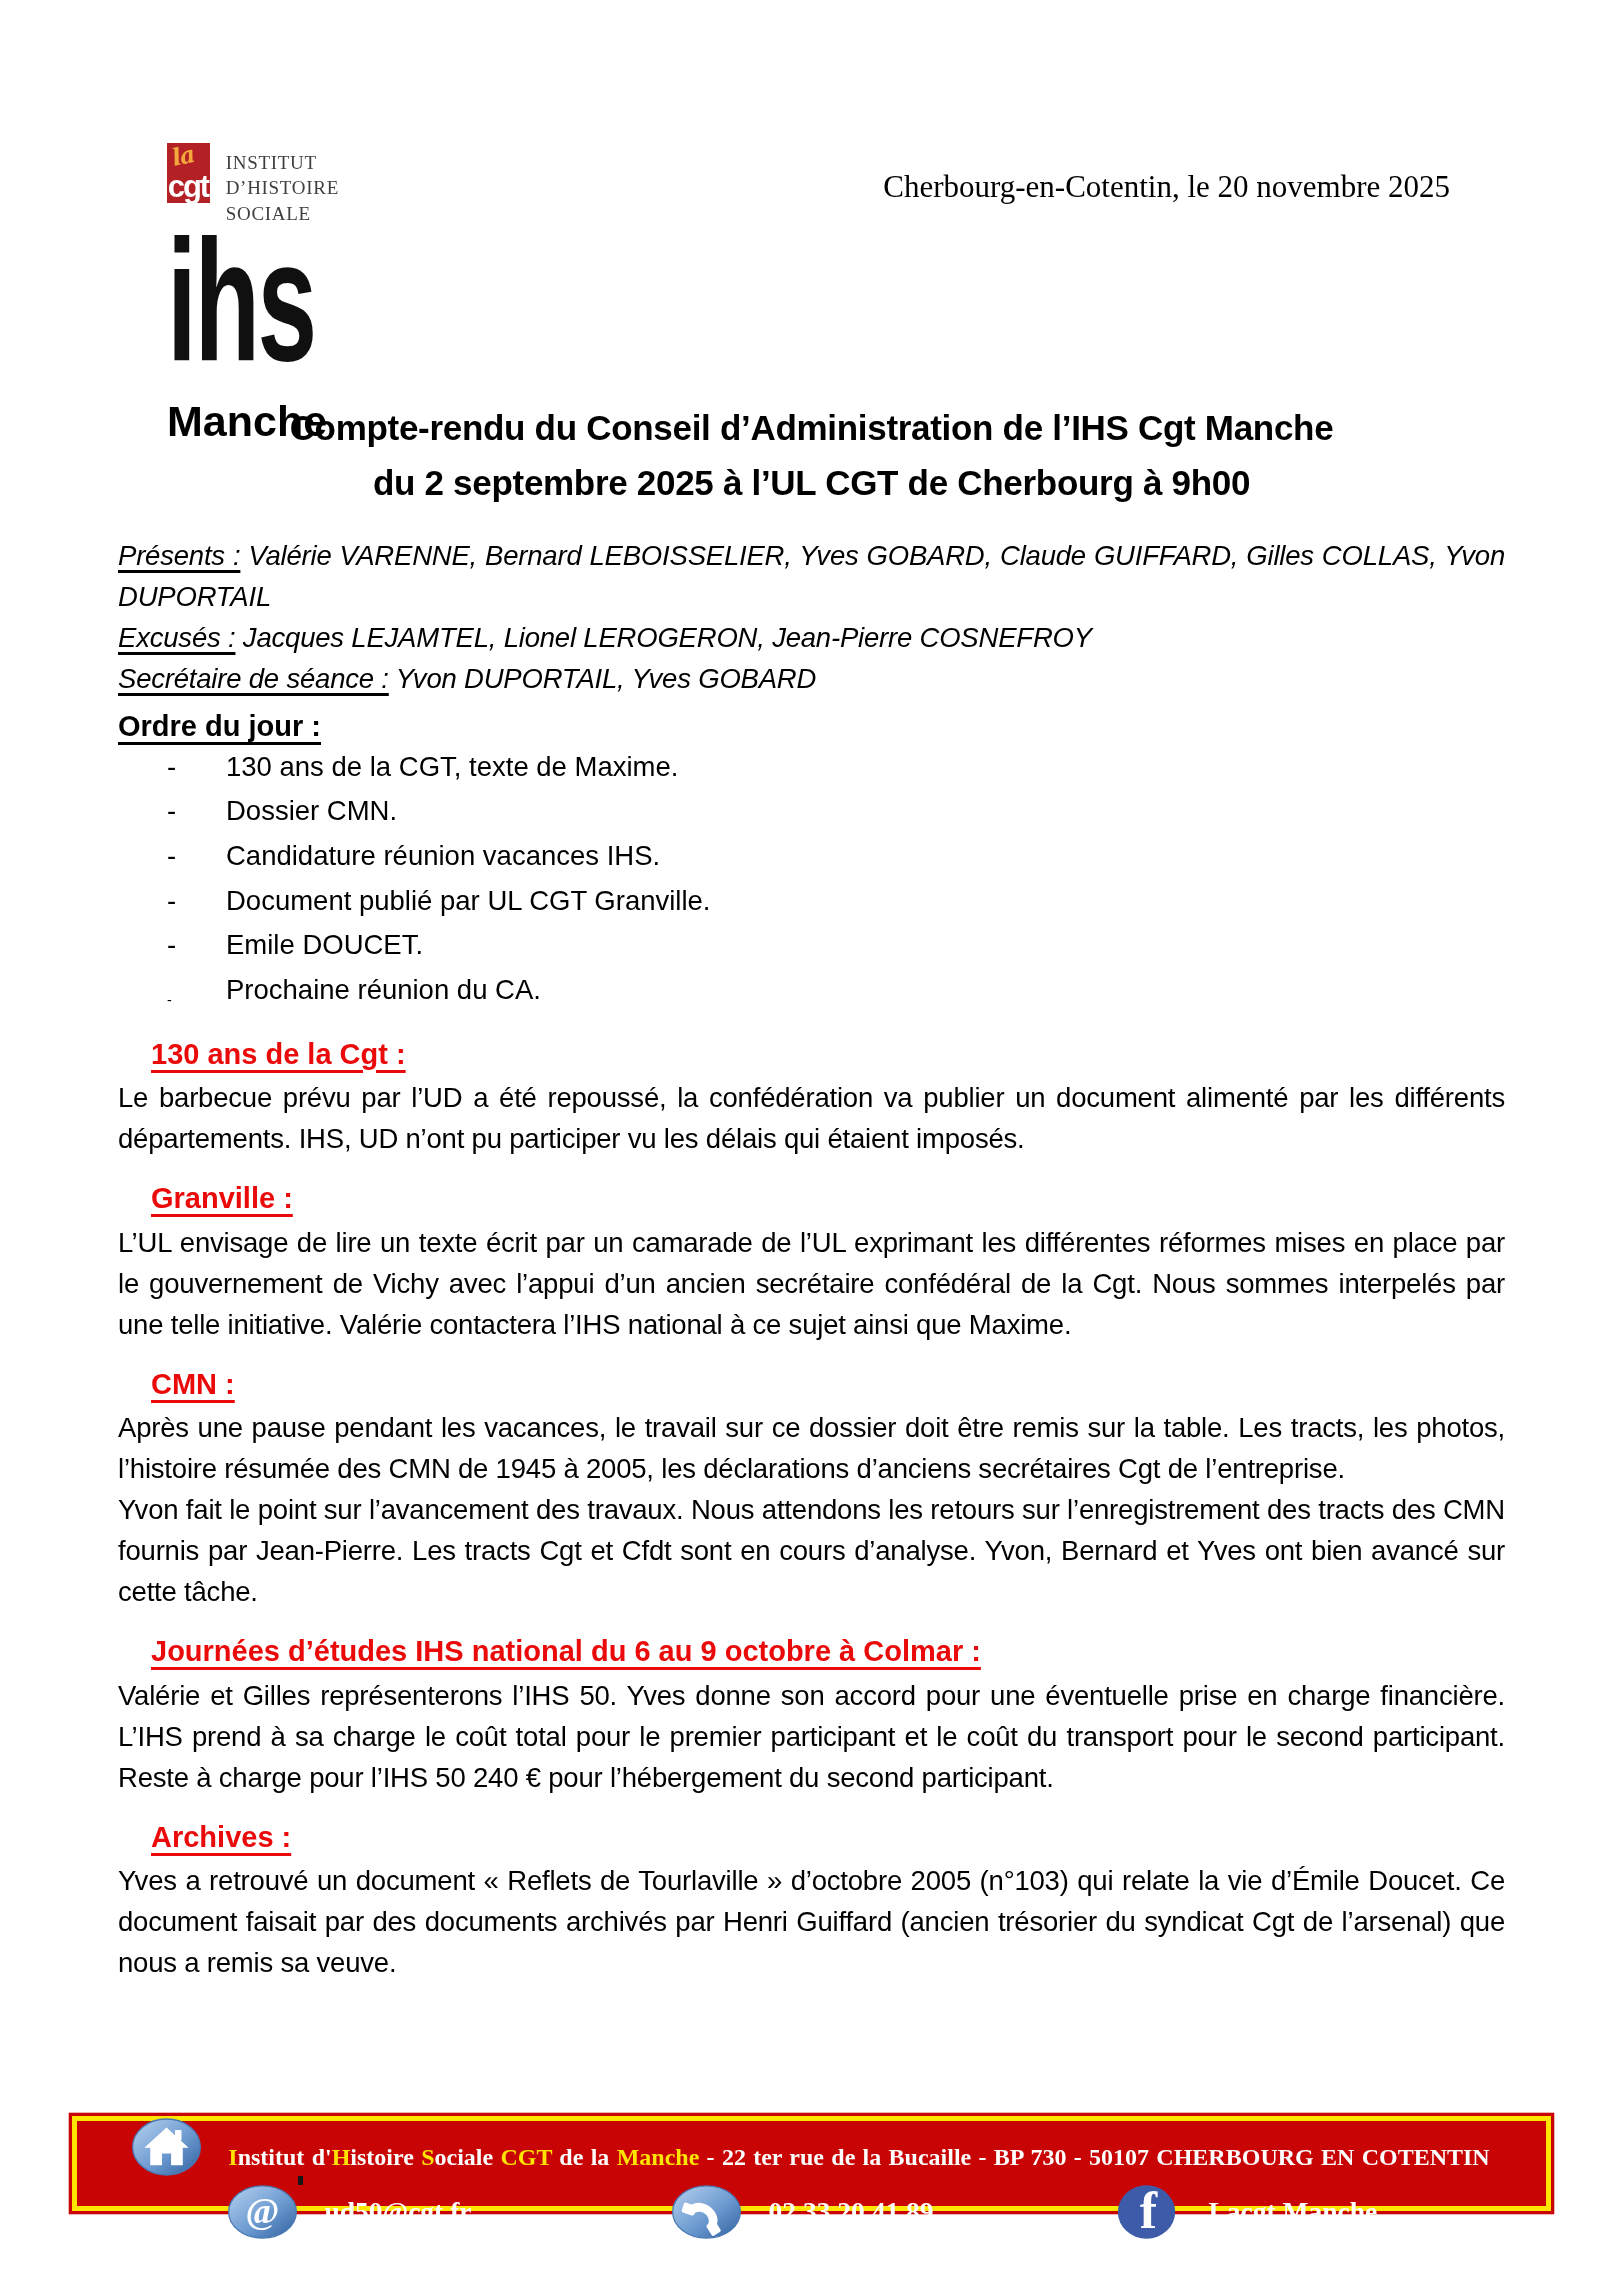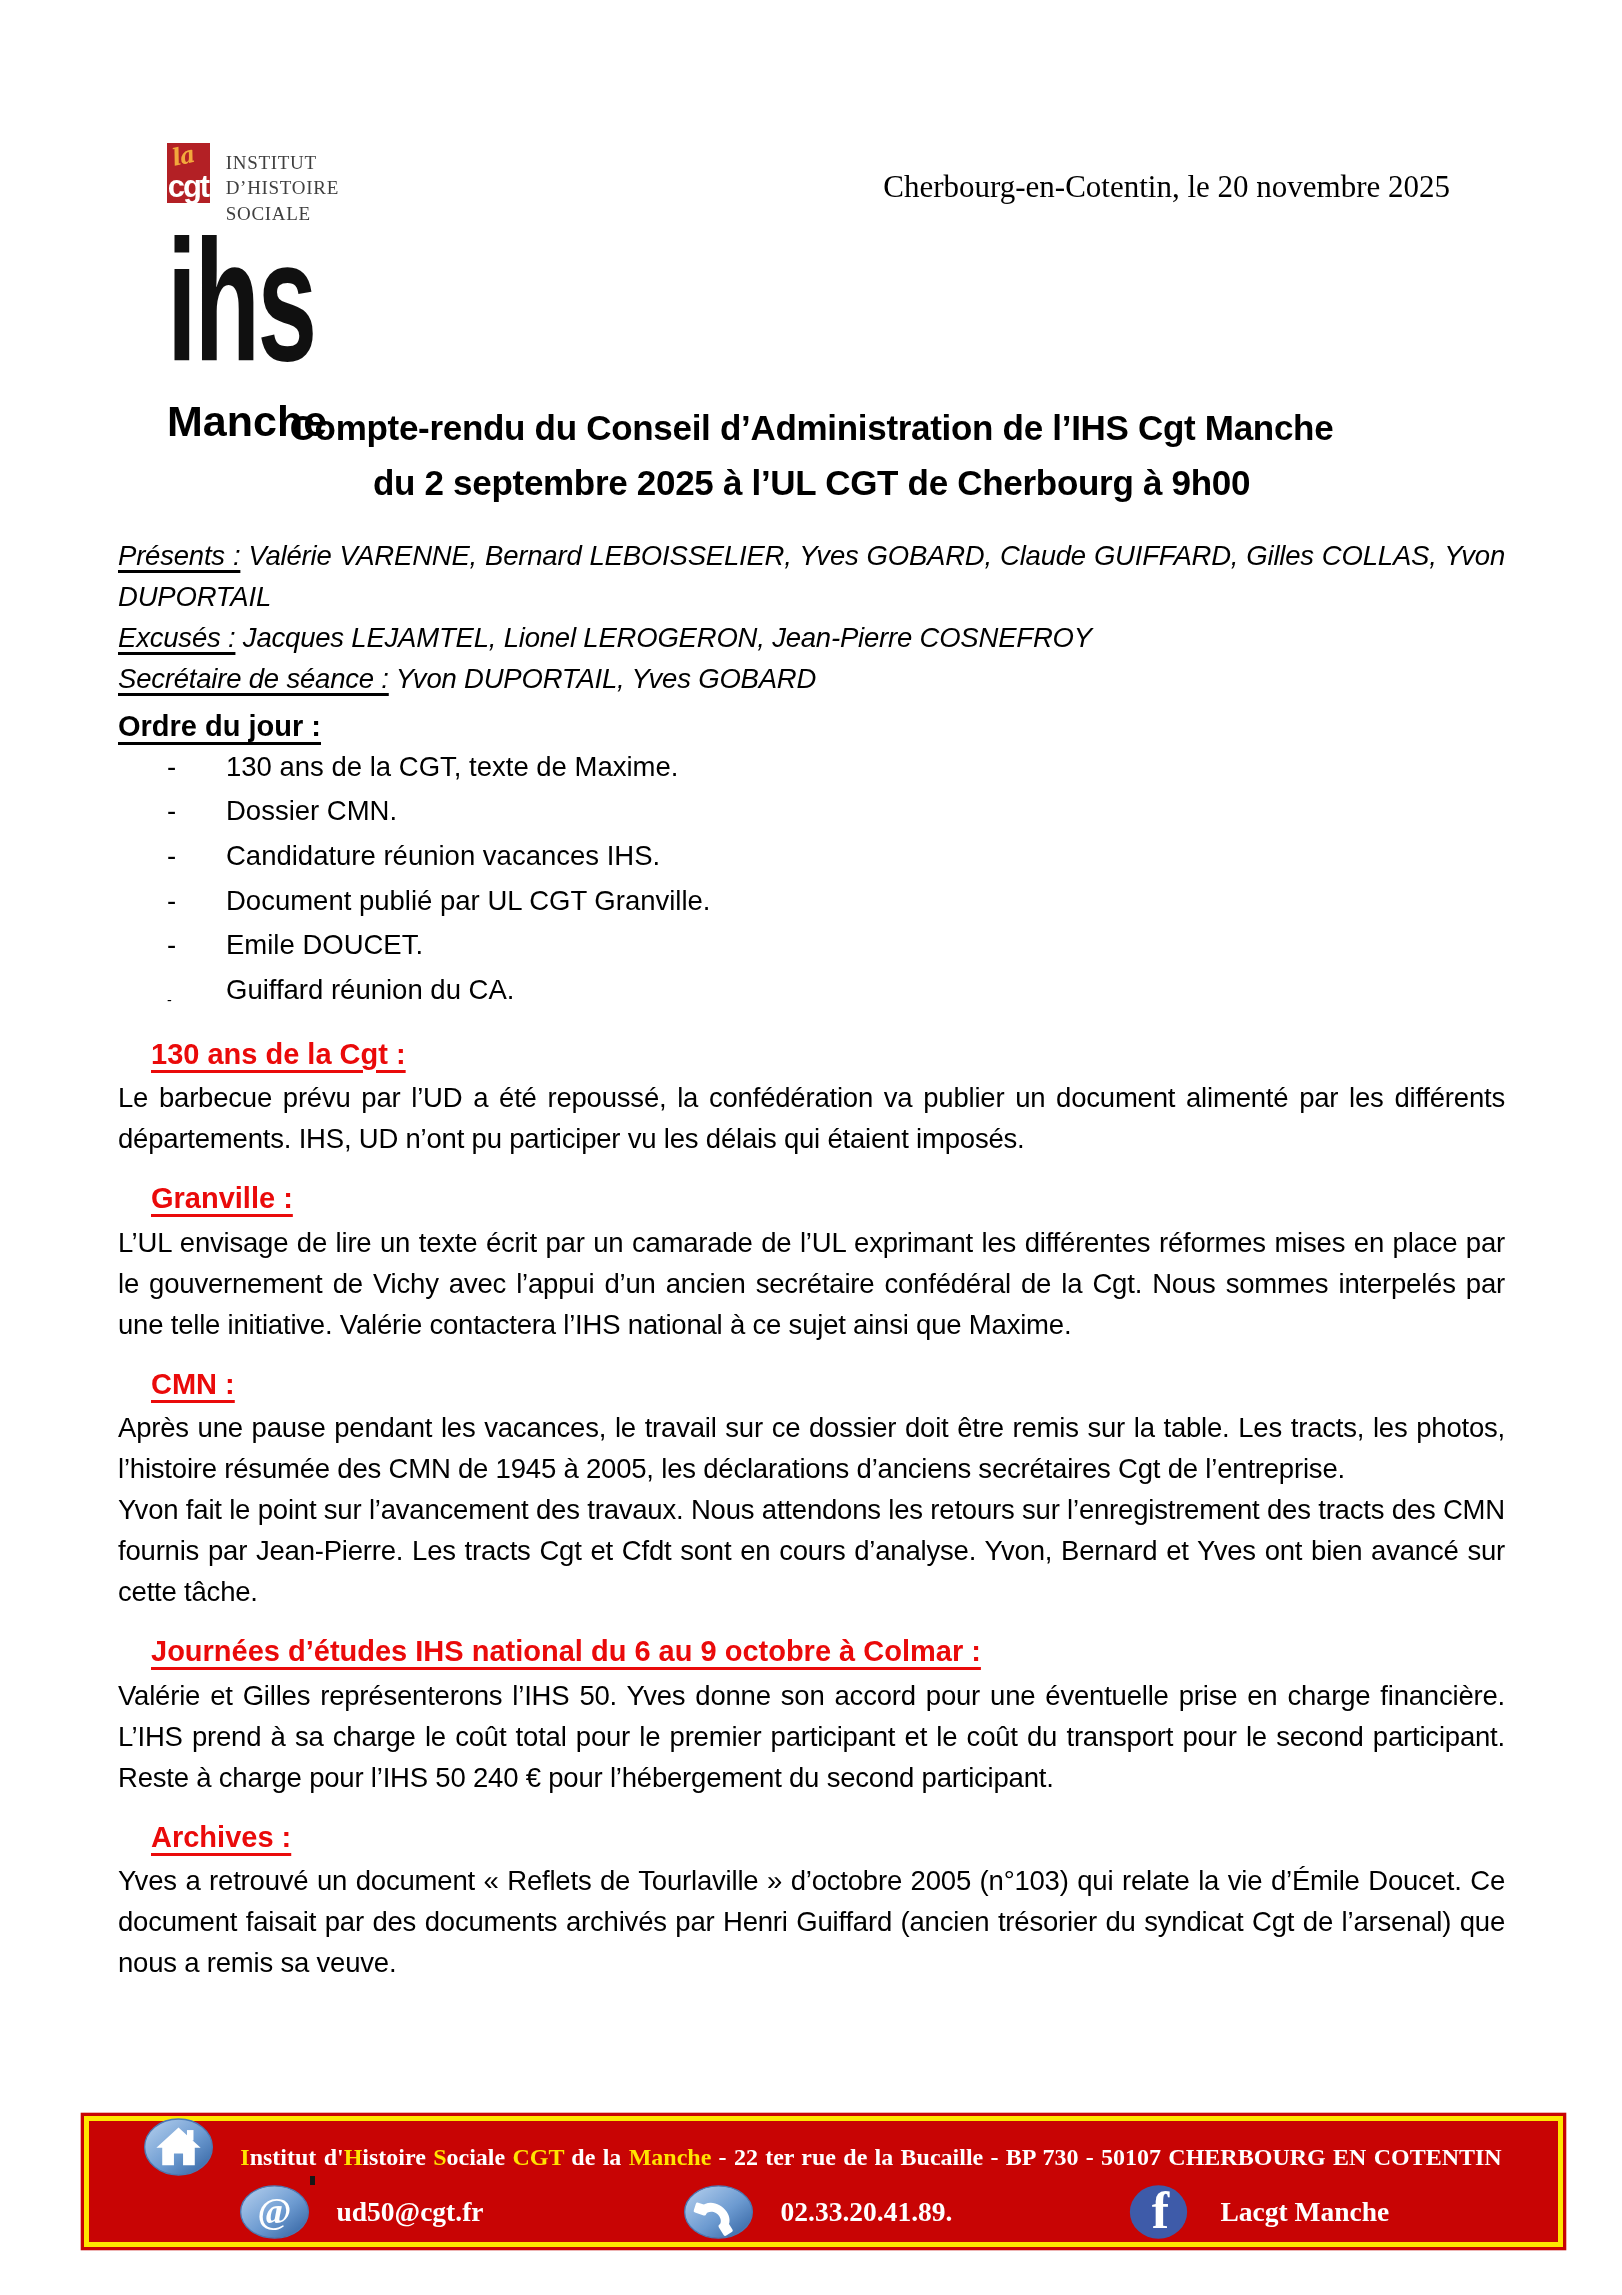--- a/index.html
+++ b/index.html
@@ -80,21 +80,21 @@
     text-decoration:underline;text-decoration-thickness:2.6px;text-underline-offset:5.9px;margin-left:33px;
   }
   .section p{
     margin-top:6.5px;font-size:27.5px;line-height:41px;
     text-align:justify;letter-spacing:-0.2px;
   }
   .section p + p{margin-top:0;}
 
   
   .footer-band{
-    position:absolute;left:84px;top:2116px;width:1479px;height:131px;
+    position:absolute;left:72px;top:2116px;width:1479px;height:95px;
     background:var(--band-red);border:5.2px solid var(--band-yellow);
     box-shadow:0 0 0 3.3px var(--band-red);
   }
   .footer-line1{
     position:absolute;left:131px;top:19.6px;width:1302px;text-align:center;
     font-family:"Liberation Serif",serif;font-weight:700;font-size:24px;
     line-height:33px;color:#fff;word-spacing:1.3px;
   }
   .footer-line1 .seg-accent{color:#ffe400;}
   .home-icon{position:absolute;left:55px;top:-2.6px;width:69px;height:58px;}
@@ -161,21 +161,21 @@
         <div class="agenda-item">
           <span class="dash">-</span>
           <span>Document publié par UL CGT Granville.</span>
         </div>
         <div class="agenda-item">
           <span class="dash">-</span>
           <span>Emile DOUCET.</span>
         </div>
         <div class="agenda-item">
           <span class="dash">-</span>
-          <span>Guiffard réunion du CA.</span>
+          <span>Prochaine réunion du CA.</span>
         </div>
       </div>
 
     <div id="sections">
         <div class="section">
           <div class="section-heading">130 ans de la Cgt :</div>
           <p>Le barbecue prévu par l’UD a été repoussé, la confédération va publier un document alimenté par les différents départements. IHS, UD n’ont pu participer vu les délais qui étaient imposés.</p>
         </div>
         <div class="section">
           <div class="section-heading">Granville :</div>

